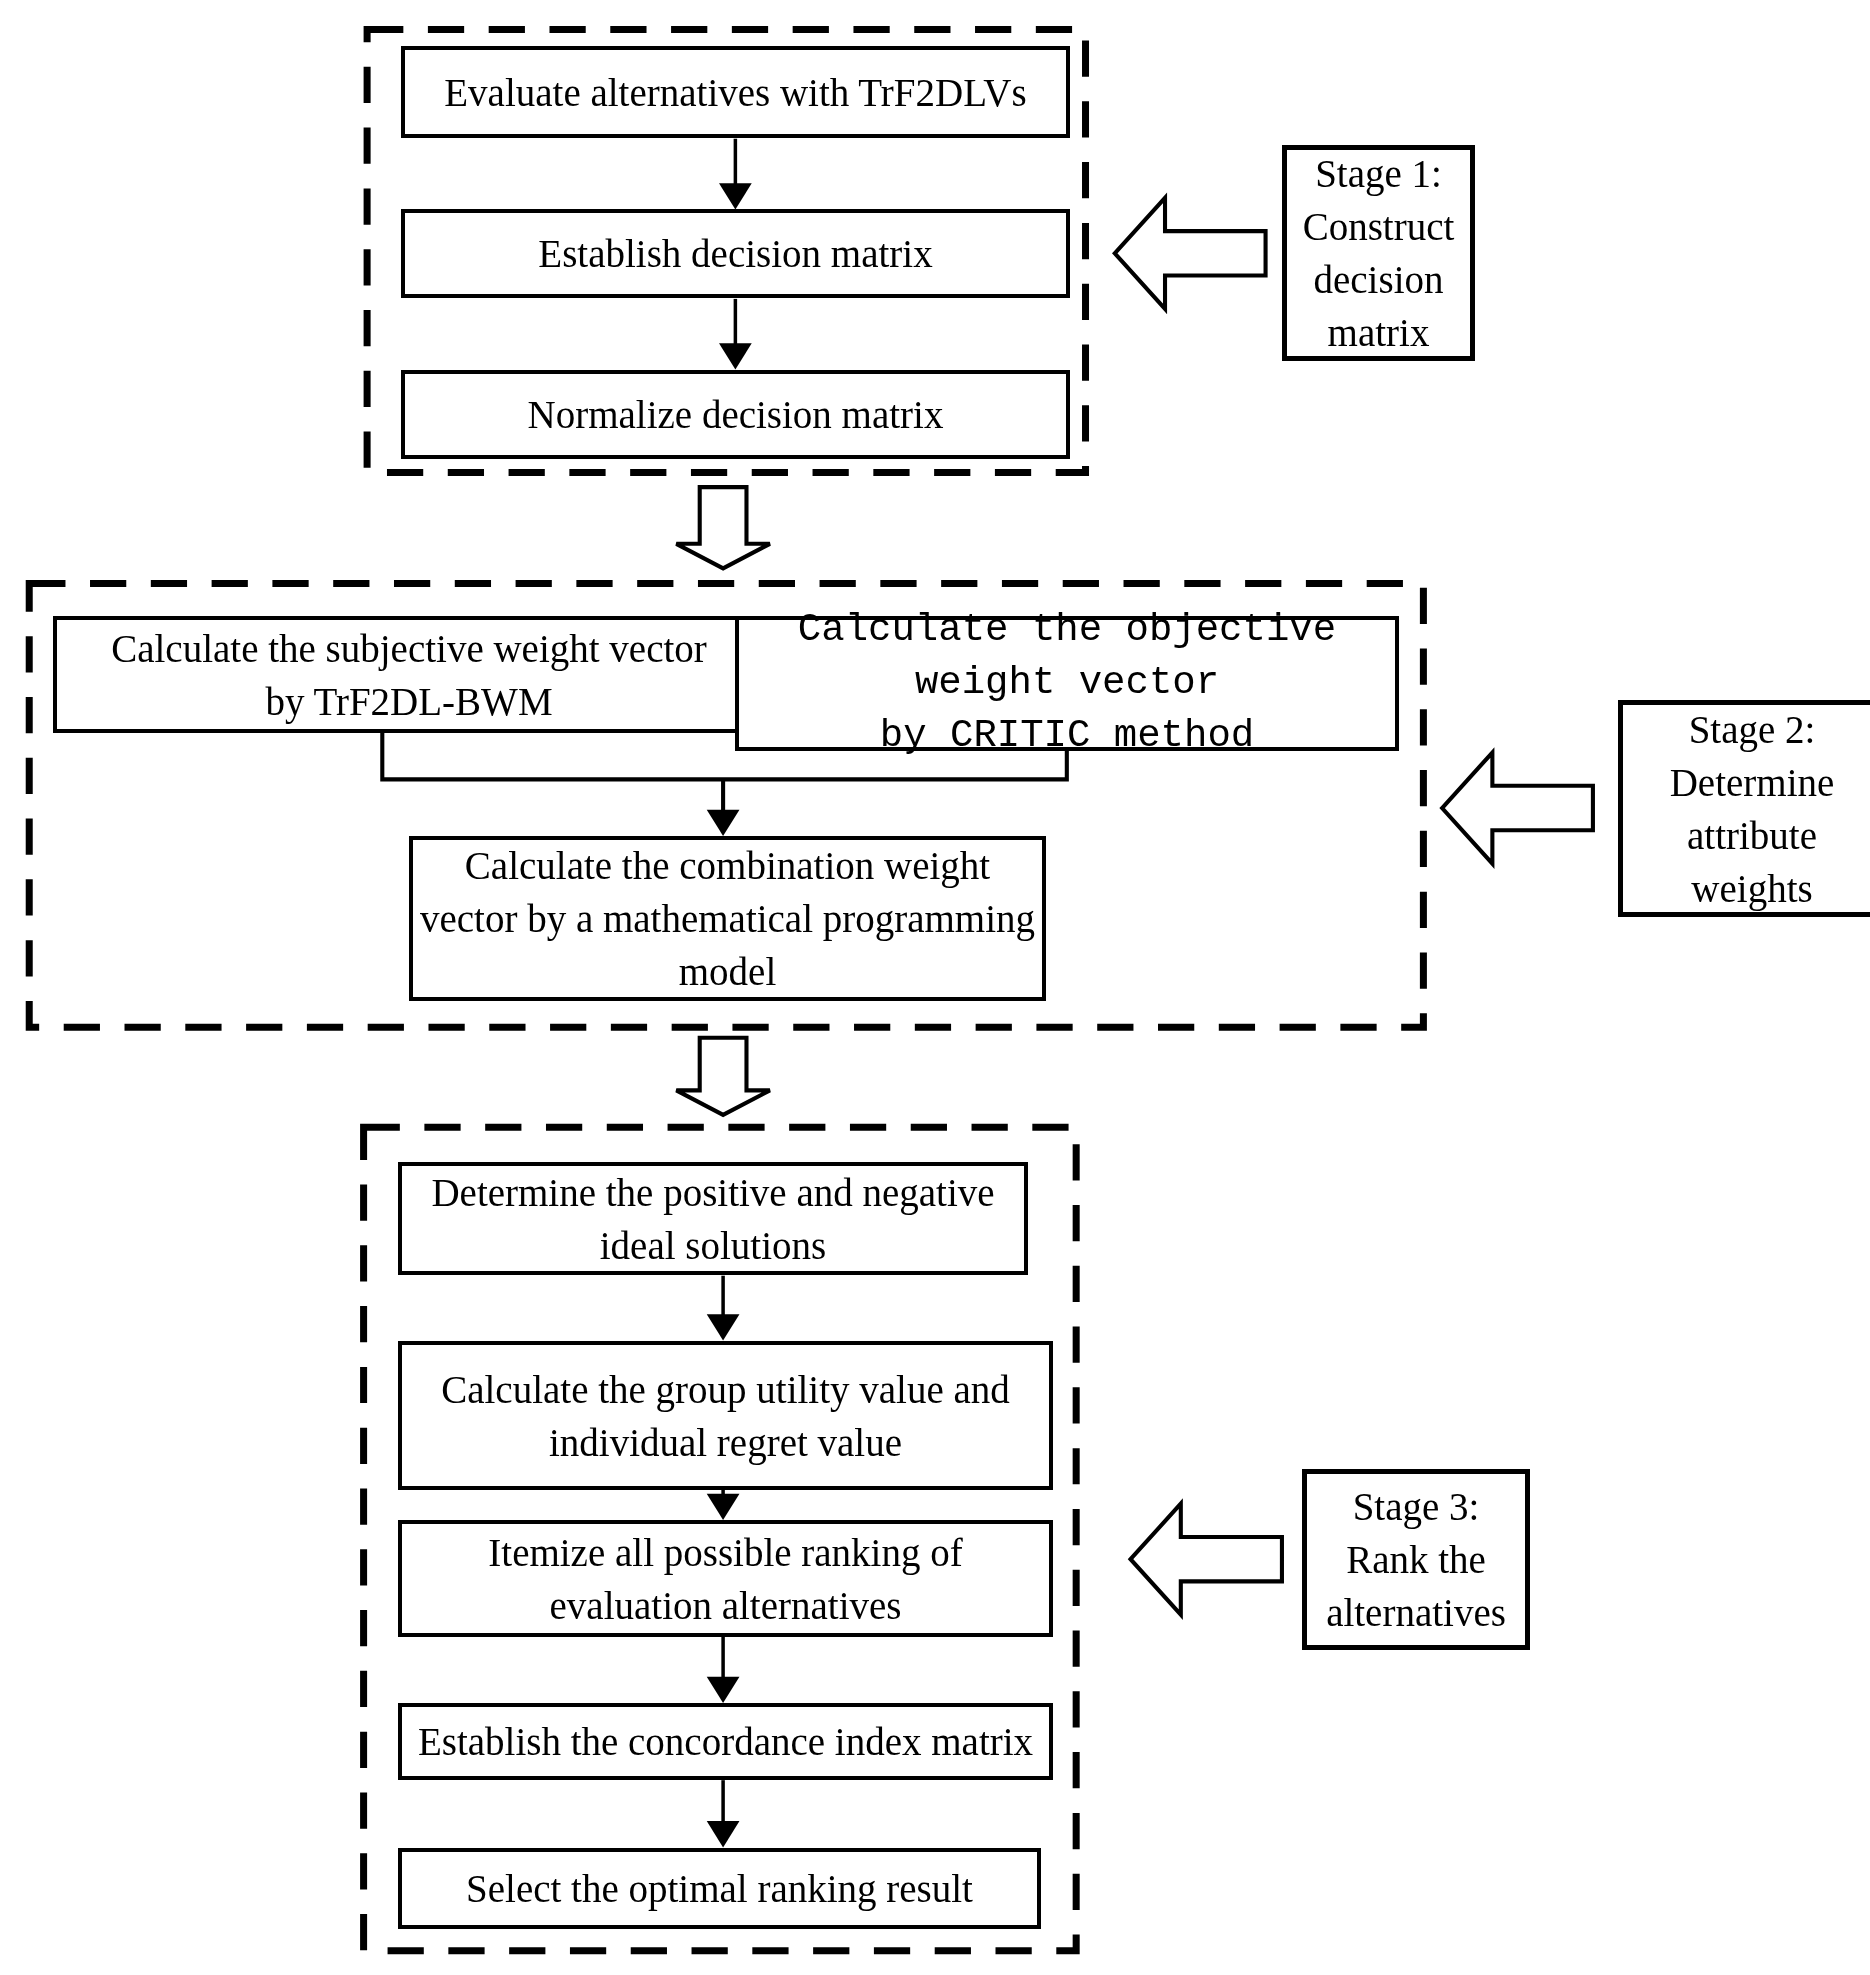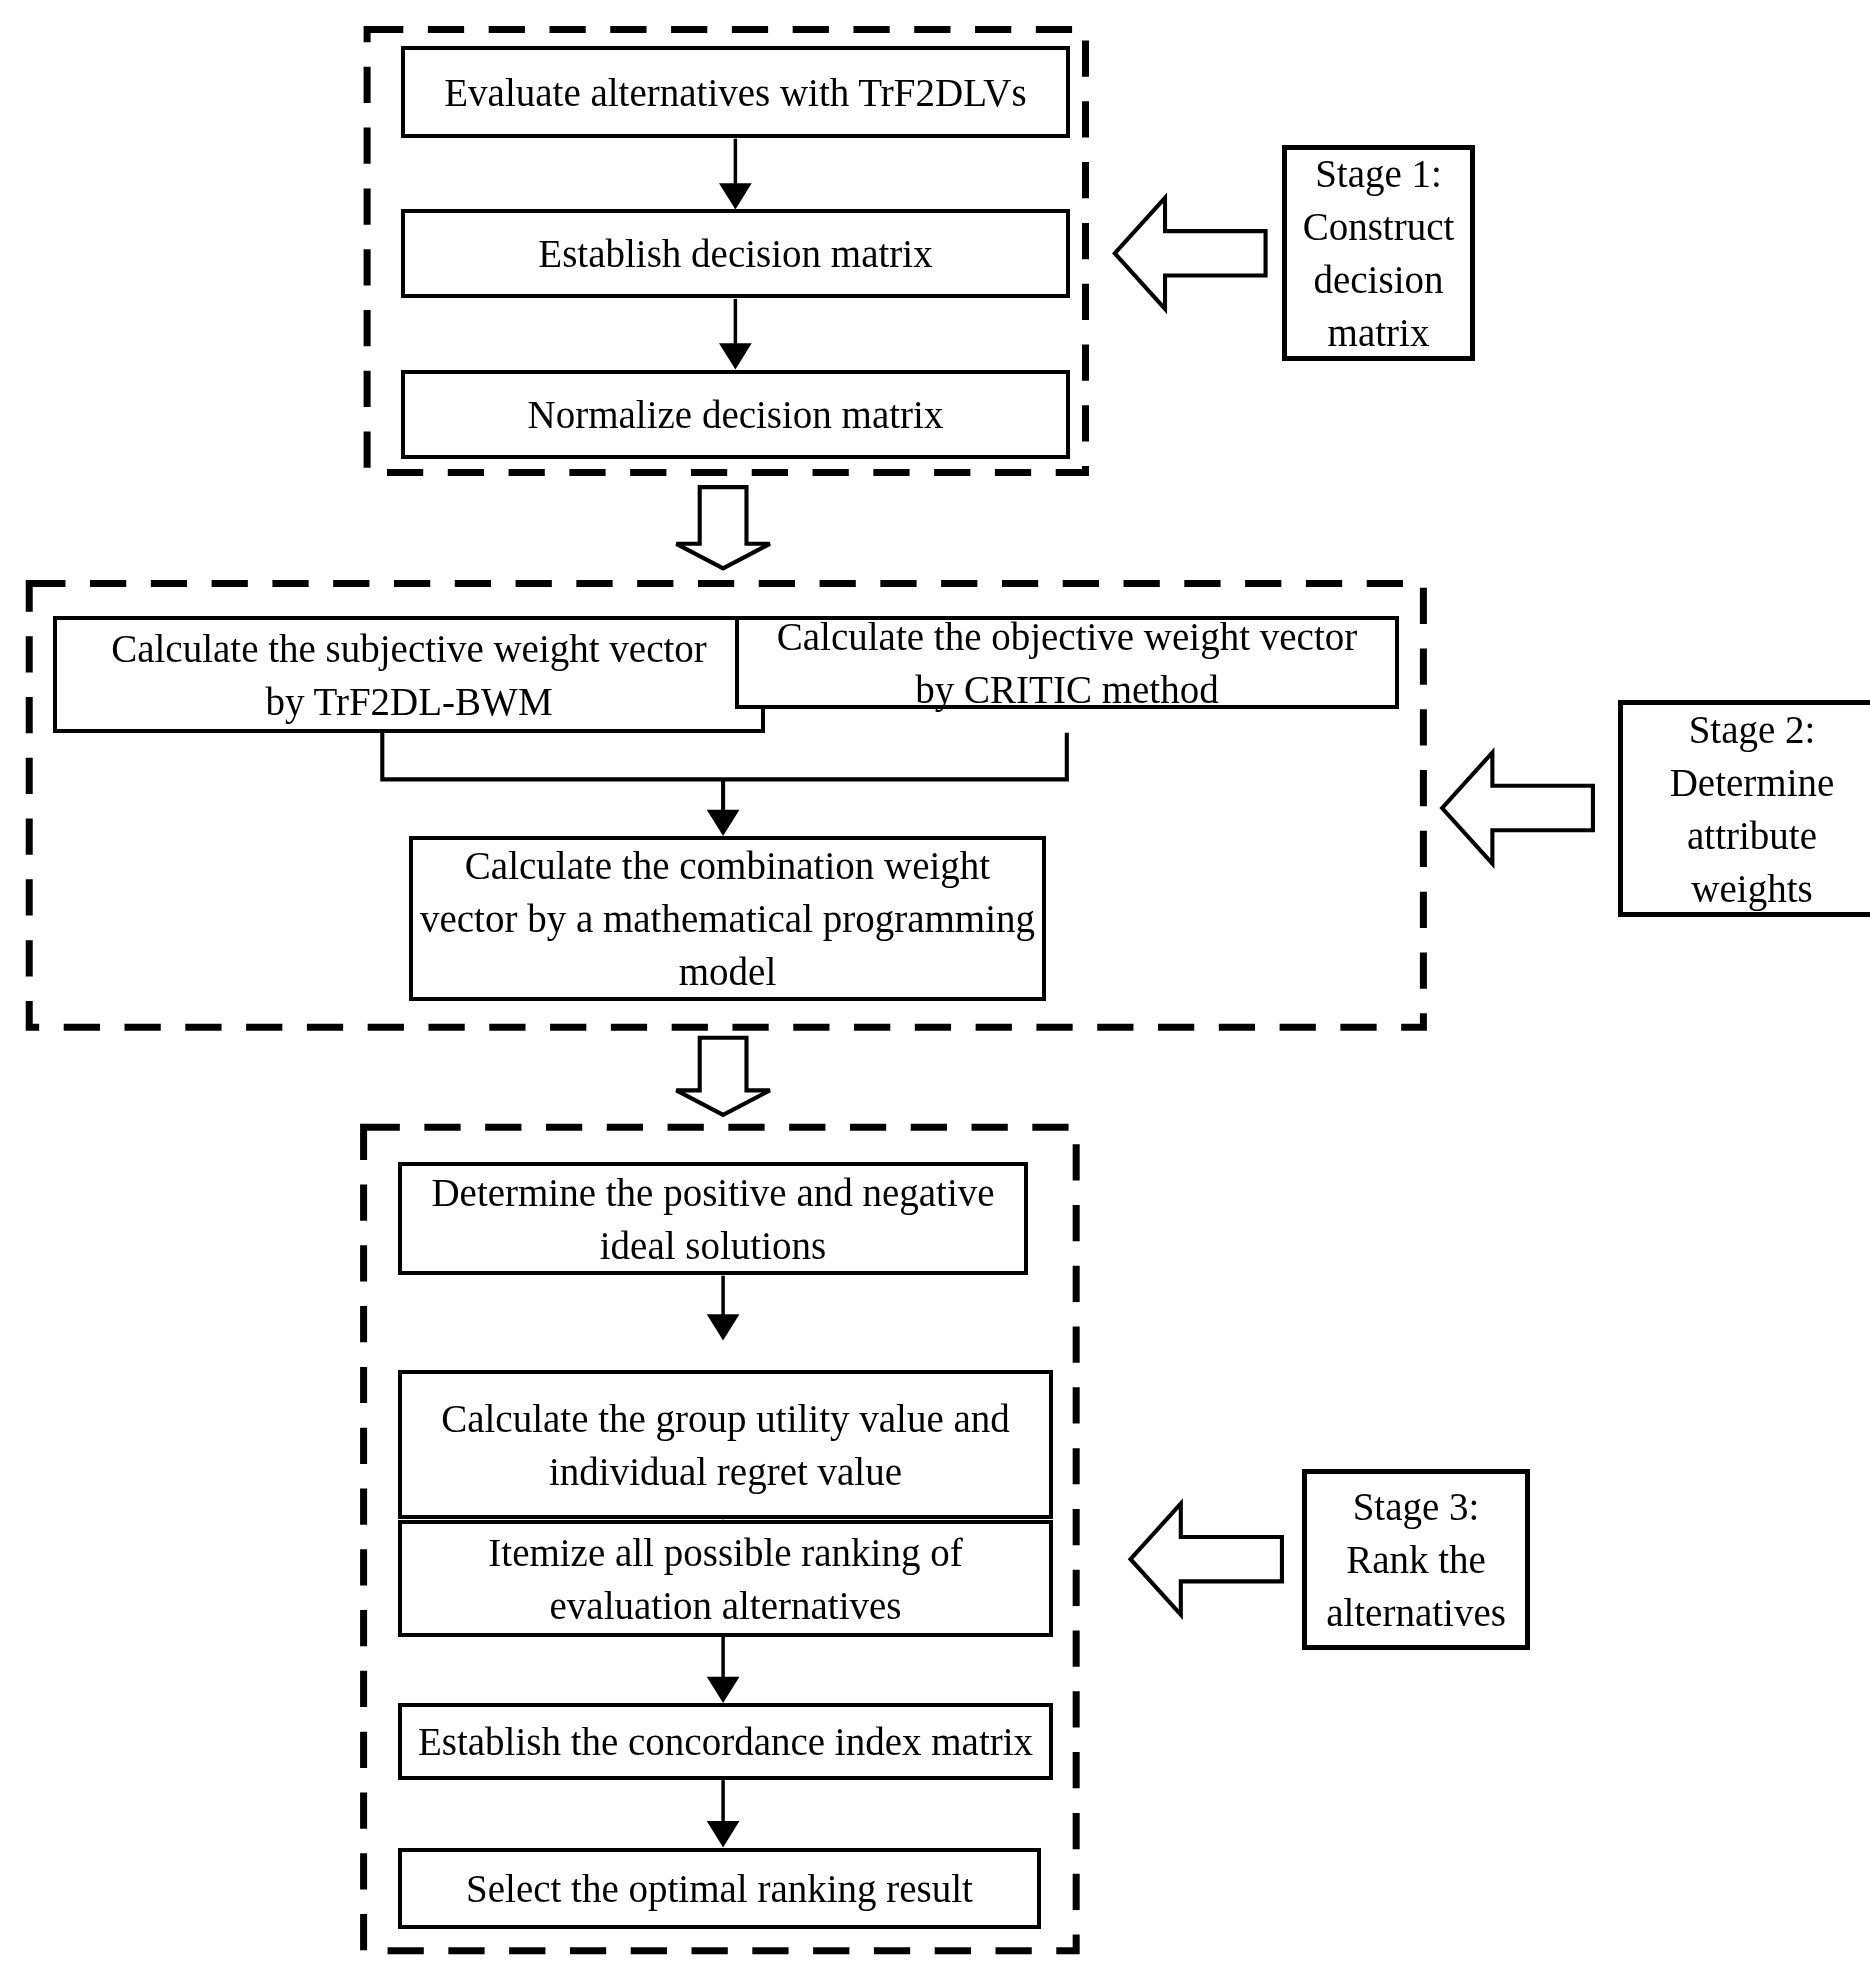--- a/index.html
+++ b/index.html
@@ -37,24 +37,24 @@
     color: #000000;
   }
   .lbox {
     border-width: 5.3px;
   }
   
   .box-a { left: 401px;  top: 46px;   width: 669px; height: 92px; }
   .box-b { left: 401px;  top: 209px;  width: 669px; height: 89px; }
   .box-c { left: 401px;  top: 370px;  width: 669px; height: 89px; }
   .box-d { left: 53px;   top: 616px; width: 712px; height: 117px; }
-  .box-e { left: 735px; top: 616px; width: 664px; height: 93px; }
+  .box-e { left: 735px; top: 616px; width: 664px; height: 135px; font-family: Liberation Mono, monospace; }
   .box-f { left: 409px;  top: 836px; width: 637px; height: 165px; }
   .box-g { left: 398px;  top: 1162px; width: 630px; height: 113px; }
-  .box-h { left: 398px;  top: 1341px; width: 655px; height: 149px; margin-top: 29px; }
+  .box-h { left: 398px;  top: 1341px; width: 655px; height: 149px; }
   .box-i { left: 398px;  top: 1520px; width: 655px; height: 117px; }
   .box-j { left: 398px;  top: 1703px; width: 655px; height: 77px; }
   .box-k { left: 398px;  top: 1848px; width: 643px; height: 81px; }
   
   .label-1 { left: 1282px; top: 145px;  width: 193px; height: 216px; }
   .label-2 { left: 1618px; top: 700px; width: 268px; height: 217px; }
   .label-3 { left: 1302px; top: 1469px; width: 228px; height: 181px; }
 </style>
 </head>
 <body>

